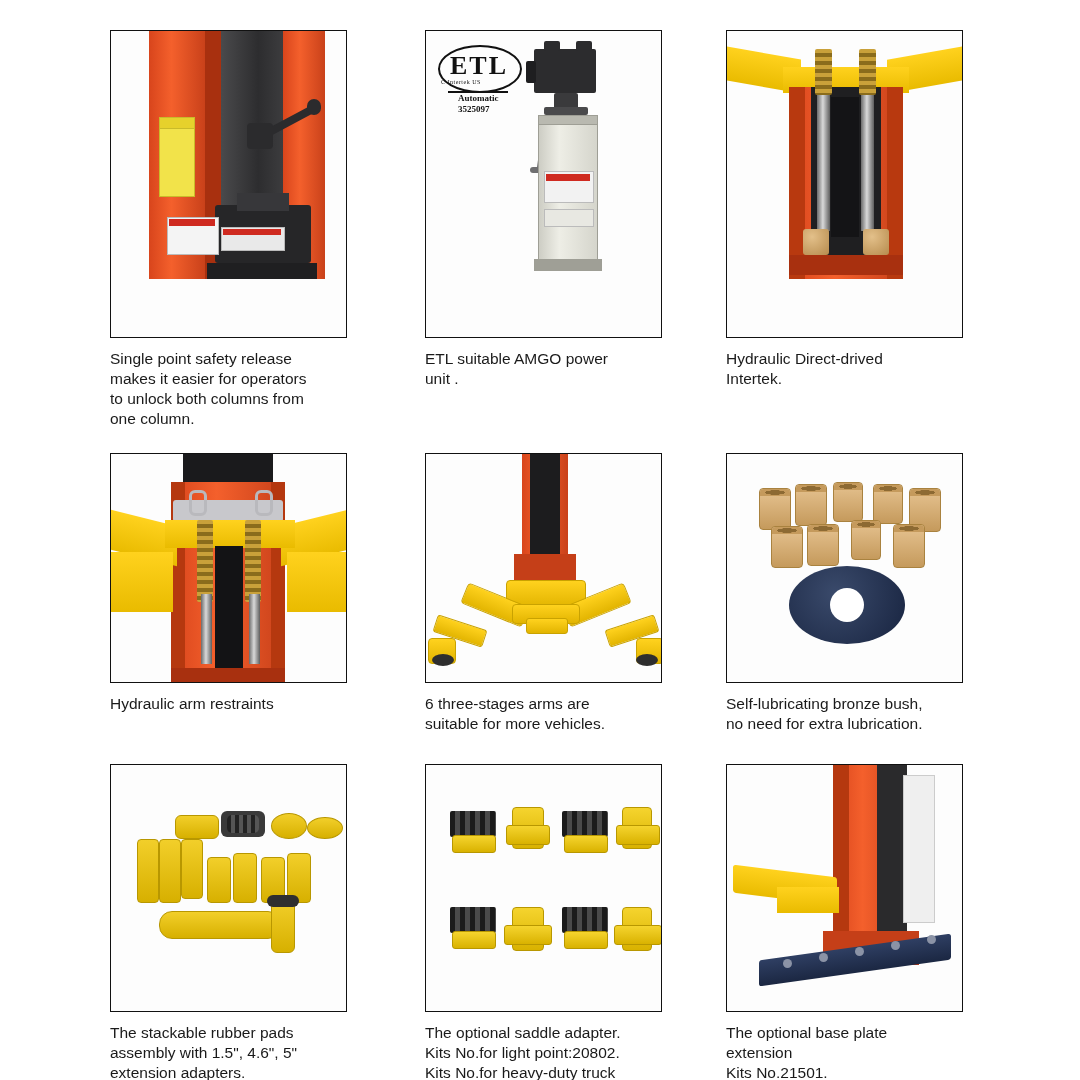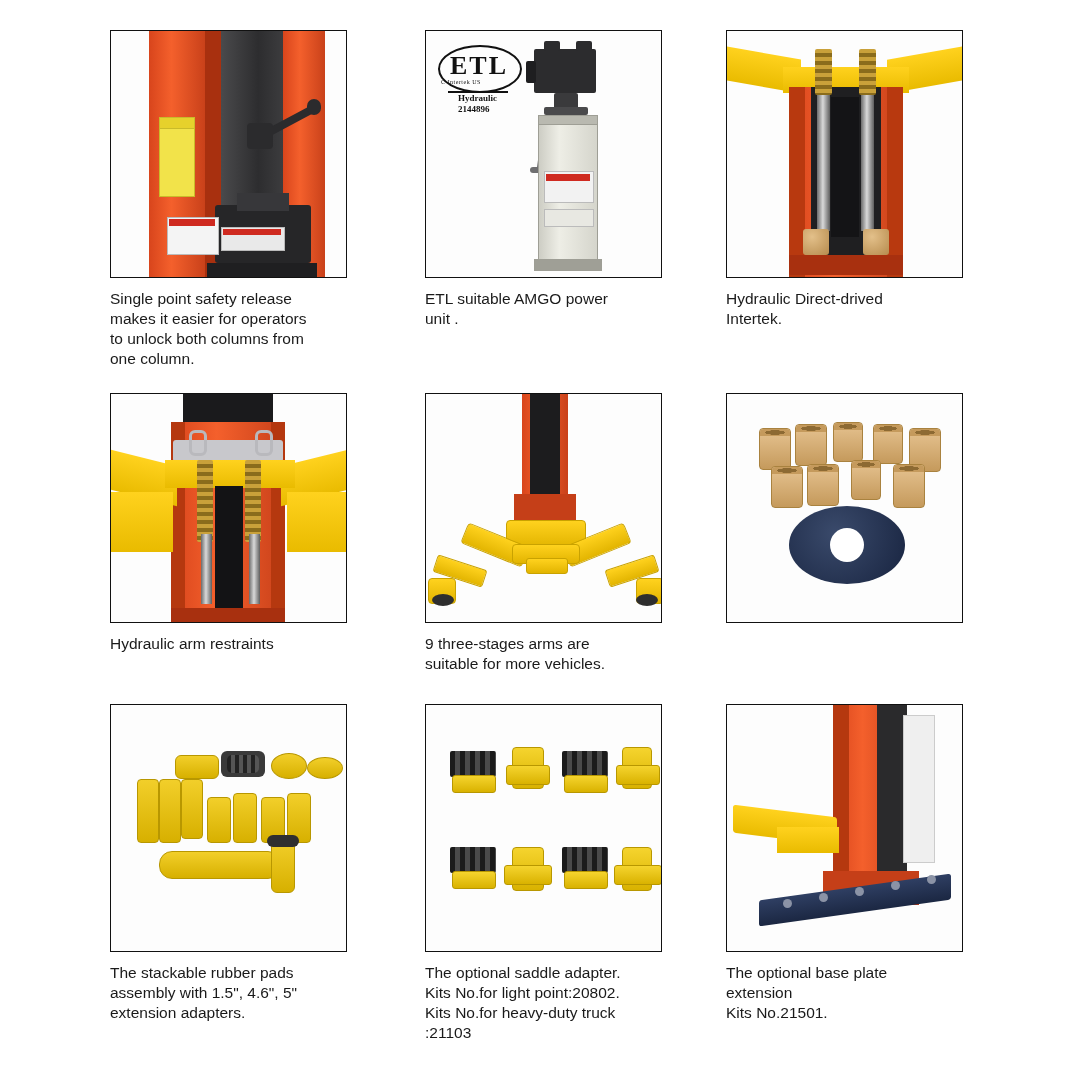--- a/index.html
+++ b/index.html
@@ -31,21 +31,21 @@
     position: relative;
   }
   .cell-inner {
     display: flex;
     flex-direction: column;
   }
   .frame {
     border: 1.5px solid #111;
     background: #fff;
     width: 237px;
-    height: 248px;
+    height: 308px;
     box-sizing: border-box;
     position: relative;
     overflow: hidden;
   }
   .caption {
     font-size: 15.5px;
     line-height: 20px;
     color: #1a1a1a;
     margin-top: 11px;
     width: 243px;
@@ -153,22 +153,22 @@
     <div class="cell c2 r1 row1">
       <div class="cell-inner">
         <div class="frame">
           <div class="art bg-white">
 
             <div class="etl" style="left:6px;top:10px;width:92px;height:76px;">
               <div style="position:absolute;left:6px;top:4px;width:80px;height:44px;border-radius:50%;border:2px solid #111;"></div>
               <div style="position:absolute;left:18px;top:10px;font-size:26px;font-weight:bold;letter-spacing:2px;">ETL</div>
               <div style="position:absolute;left:9px;top:38px;font-size:6px;letter-spacing:.5px;">C   Intertek   US</div>
               <div style="position:absolute;left:16px;top:50px;width:60px;height:1.5px;background:#111;"></div>
-              <div style="position:absolute;left:26px;top:52px;font-size:9px;font-weight:bold;">Hydraulic</div>
-              <div style="position:absolute;left:26px;top:63px;font-size:9px;font-weight:bold;">2144896</div>
+              <div style="position:absolute;left:26px;top:52px;font-size:9px;font-weight:bold;">Automatic</div>
+              <div style="position:absolute;left:26px;top:63px;font-size:9px;font-weight:bold;">3525097</div>
             </div>
 
             <div class="pu-motor" style="left:108px;top:18px;width:62px;height:44px;"></div>
             <div class="pu-motor" style="left:118px;top:10px;width:16px;height:10px;"></div>
             <div class="pu-motor" style="left:150px;top:10px;width:16px;height:10px;"></div>
             <div class="pu-motor" style="left:100px;top:30px;width:10px;height:22px;background:#1e1e20;"></div>
 
             <div class="pu-motor" style="left:128px;top:62px;width:24px;height:16px;background:#3a3a3c;"></div>
             <div class="pu-motor" style="left:118px;top:76px;width:44px;height:8px;background:#4a4a4c;"></div>
 
@@ -270,41 +270,43 @@
             <div class="arm" style="left:180px;top:168px;width:50px;height:16px;transform:rotate(-18deg);border-radius:3px;"></div>
             <div class="arm" style="left:210px;top:184px;width:26px;height:24px;border-radius:4px;"></div>
 
             <div class="arm" style="left:86px;top:150px;width:66px;height:18px;border-radius:4px;"></div>
             <div class="arm" style="left:100px;top:164px;width:40px;height:14px;border-radius:3px;"></div>
 
             <div class="pad-dark" style="left:6px;top:200px;width:22px;height:12px;"></div>
             <div class="pad-dark" style="left:210px;top:200px;width:22px;height:12px;"></div>
           </div>
         </div>
-        <div class="caption">9 three-stages arms are
+        <div class="caption">6 three-stages arms are
 suitable for more vehicles.</div>
       </div>
     </div>
 
     <div class="cell c3 r2 row2">
       <div class="cell-inner">
         <div class="frame">
           <div class="art bg-white">
             <div class="bush" style="left:32px;top:34px;width:30px;height:40px;"></div>
             <div class="bush" style="left:68px;top:30px;width:30px;height:40px;"></div>
             <div class="bush" style="left:106px;top:28px;width:28px;height:38px;"></div>
             <div class="bush" style="left:146px;top:30px;width:28px;height:38px;"></div>
             <div class="bush" style="left:182px;top:34px;width:30px;height:42px;"></div>
             <div class="bush" style="left:44px;top:72px;width:30px;height:40px;"></div>
             <div class="bush" style="left:80px;top:70px;width:30px;height:40px;"></div>
             <div class="bush" style="left:124px;top:66px;width:28px;height:38px;"></div>
             <div class="bush" style="left:166px;top:70px;width:30px;height:42px;"></div>
             <div class="disc" style="left:62px;top:112px;width:116px;height:78px;"></div>
           </div>
         </div>
+        <div class="caption">Self-lubricating bronze bush,
+no need for extra lubrication.</div>
       </div>
     </div>
 
     <div class="cell c1 r3 row3">
       <div class="cell-inner">
         <div class="frame">
           <div class="art bg-white">
 
             <div class="pad-y" style="left:64px;top:50px;width:42px;height:22px;border-radius:6px;"></div>
             <div class="pad-dark" style="left:110px;top:46px;width:44px;height:26px;background:#3a3a3a;border-radius:6px;"></div>

